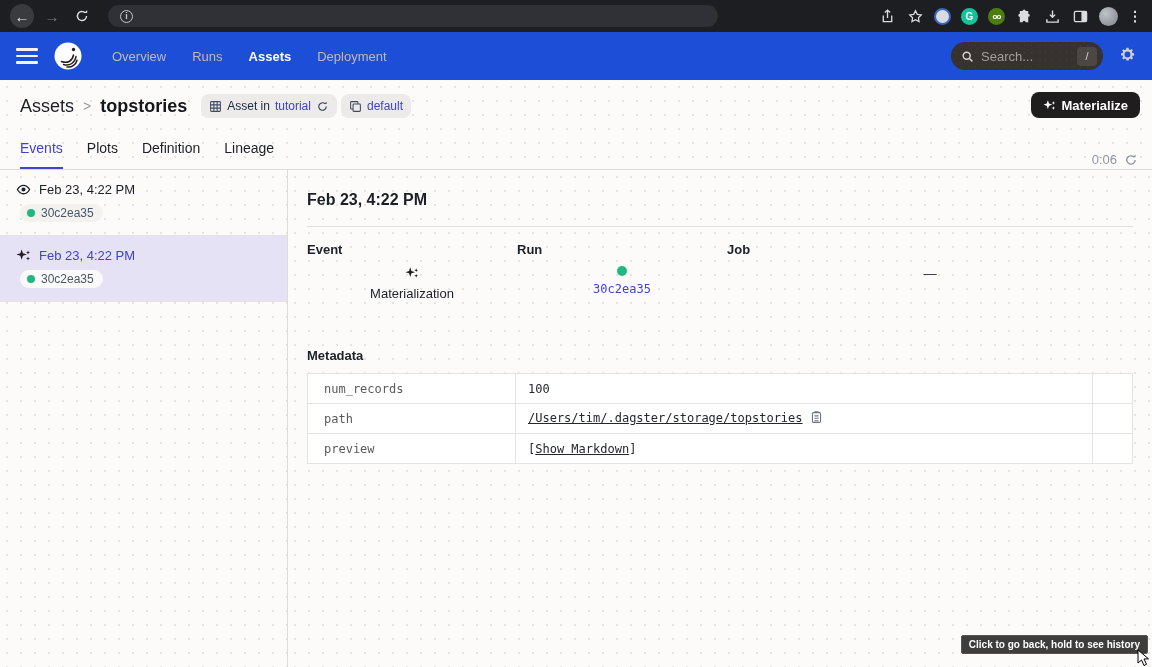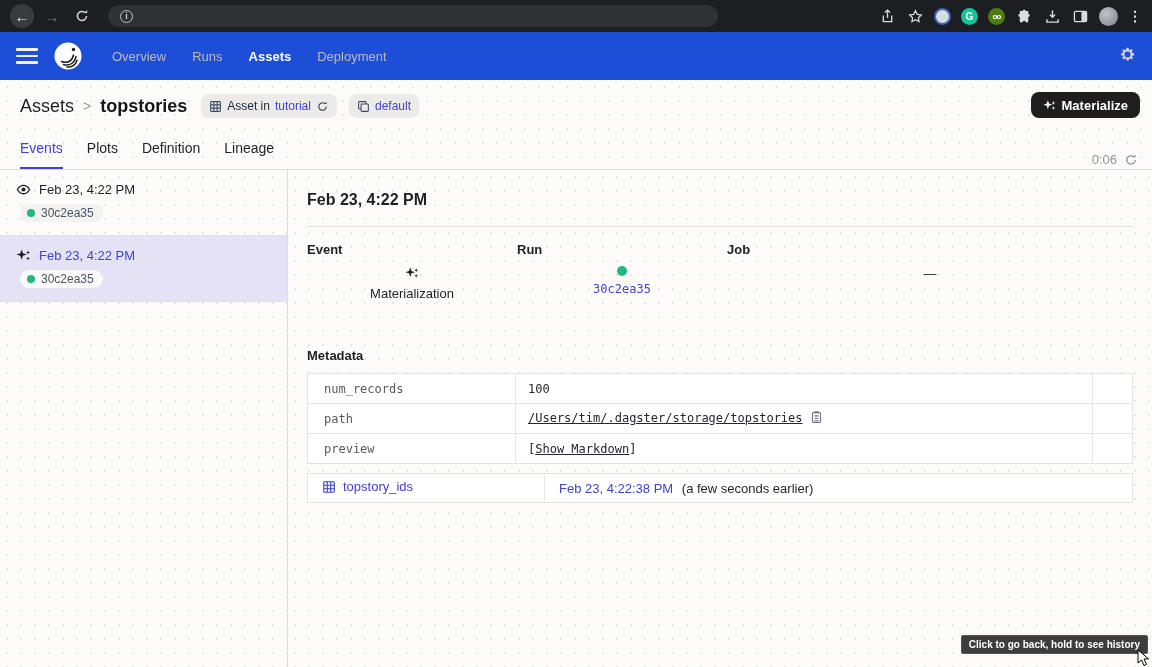--- a/index.html
+++ b/index.html
@@ -54,21 +54,21 @@
   .dotted { background-color:#FCFBFA;
             background-image:radial-gradient(#E7E5E2 1px, transparent 1.3px);
             background-size:14px 14px; }
 
   
   .page-header { position:absolute; top:80px; left:0; right:0; height:90px; border-bottom:1px solid #DEDCDA; }
   .crumb-row { display:flex; align-items:center; padding:14px 0 0 20px; }
   .crumb-root { font-size:18px; color:#1C2127; cursor:pointer; }
   .crumb-sep { font-size:14px; color:#9A9A9A; margin:0 9px; }
   .crumb-asset { font-size:18px; font-weight:600; color:#14161A; }
-  .hdr-badges { display:flex; gap:12px; margin-left:14px; }
+  .hdr-badges { display:flex; gap:4px; margin-left:14px; }
   .badge { height:24px; background:#ECEBE9; border-radius:8px; display:flex; align-items:center; gap:5px;
            padding:0 8px; font-size:12px; color:#1C2A41; cursor:pointer; }
   .badge svg { width:13px; height:13px; color:#3E4B63; }
   .badge .blue { color:#3F43CE; }
   .materialize-btn { position:absolute; right:12px; top:12px; height:26px; background:#1F1D1E; border:none;
            border-radius:8px; color:#fff; font-size:13px; font-weight:600; display:flex; align-items:center;
            gap:6px; padding:0 12px; cursor:pointer; font-family:"Liberation Sans",sans-serif; }
   .materialize-btn svg { width:13px; height:13px; }
   .tabs-row { position:absolute; left:20px; bottom:0; display:flex; gap:24px; }
   .tab { font-size:14px; color:#1C2127; padding-bottom:11px; cursor:pointer; border-bottom:2px solid transparent; }
@@ -193,20 +193,28 @@
     <path d="M11.5 24.5c6.5 2 11.5-2 12.5-8" stroke="#231F20" fill="none" stroke-width="1.5" stroke-linecap="round"></path>
     <path d="M15 27c5 .8 9-2.8 10-6.8" stroke="#231F20" fill="none" stroke-width="1.5" stroke-linecap="round"></path>
   </svg>
   <div class="nav-links">
     <span class="nav-link">Overview</span>
     <span class="nav-link">Runs</span>
     <span class="nav-link active">Assets</span>
     <span class="nav-link">Deployment</span>
   </div>
   <div class="nav-right">
+    <div class="search-pill">
+      <svg viewBox="0 0 16 16" fill="none" stroke="currentColor" stroke-width="1.8">
+          <circle cx="7" cy="7" r="4.3"></circle>
+          <path d="M10.4 10.4 14 14"></path>
+        </svg>
+      <input class="search-input" placeholder="Search..." style="">
+      <span class="slash-badge">/</span>
+    </div>
     <span class="gear">
       <svg viewBox="0 0 16 16" fill="currentColor">
           <path d="M8 5.2A2.8 2.8 0 1 0 8 10.8 2.8 2.8 0 0 0 8 5.2zm6.3 4-1.5-.3a4.9 4.9 0 0 1-.5 1.2l.9 1.3-1.2 1.2-1.3-.9a4.9 4.9 0 0 1-1.2.5l-.3 1.5H7l-.3-1.5a4.9 4.9 0 0 1-1.2-.5l-1.3.9-1.2-1.2.9-1.3a4.9 4.9 0 0 1-.5-1.2l-1.5-.3V7l1.5-.3a4.9 4.9 0 0 1 .5-1.2l-.9-1.3 1.2-1.2 1.3.9a4.9 4.9 0 0 1 1.2-.5L7 1.7h2l.3 1.5a4.9 4.9 0 0 1 1.2.5l1.3-.9 1.2 1.2-.9 1.3a4.9 4.9 0 0 1 .5 1.2l1.5.3z"></path>
         </svg>
     </span>
   </div>
 </div>
 
 <div class="page-header dotted">
   <div class="crumb-row">
@@ -334,38 +342,19 @@
         <td class="m-empty"></td>
       </tr>
       <tr>
         <td class="m-key">preview</td>
         <td class="m-val"><span>[</span><span class="mono-link">Show Markdown</span><span>]</span></td>
         <td class="m-empty"></td>
       </tr>
     </tbody>
       </table>
 
-    <table class="src-table">
-      <tbody>
-          <tr>
-        <td class="s-asset">
-          <span class="asset-link">
-            <svg viewBox="0 0 16 16" fill="none" stroke="currentColor" stroke-width="1.3">
-                  <rect x="2" y="2" width="12" height="12" rx="1"></rect>
-                  <path d="M2 6h12M2 10h12M6 2v12M10 2v12"></path>
-                </svg>
-            <span>topstory_ids</span>
-          </span>
-        </td>
-        <td class="s-time">
-          <span class="time-link">Feb 23, 4:22:38 PM</span>
-          <span class="time-note">(a few seconds earlier)</span>
-        </td>
-      </tr>
-    </tbody>
-      </table>
   </div>
 </div>
 
 <div class="back-tooltip">Click to go back, hold to see history</div>
 <svg class="cursor" width="14" height="18" viewBox="0 0 14 18">
   <path d="M1 1 L1 14 L4.5 11 L7 16.5 L9.5 15.3 L7 10 L11.5 9.8 Z" fill="#FFFFFF" stroke="#000000" stroke-width="1"></path>
 </svg>
 
 </body></html>

